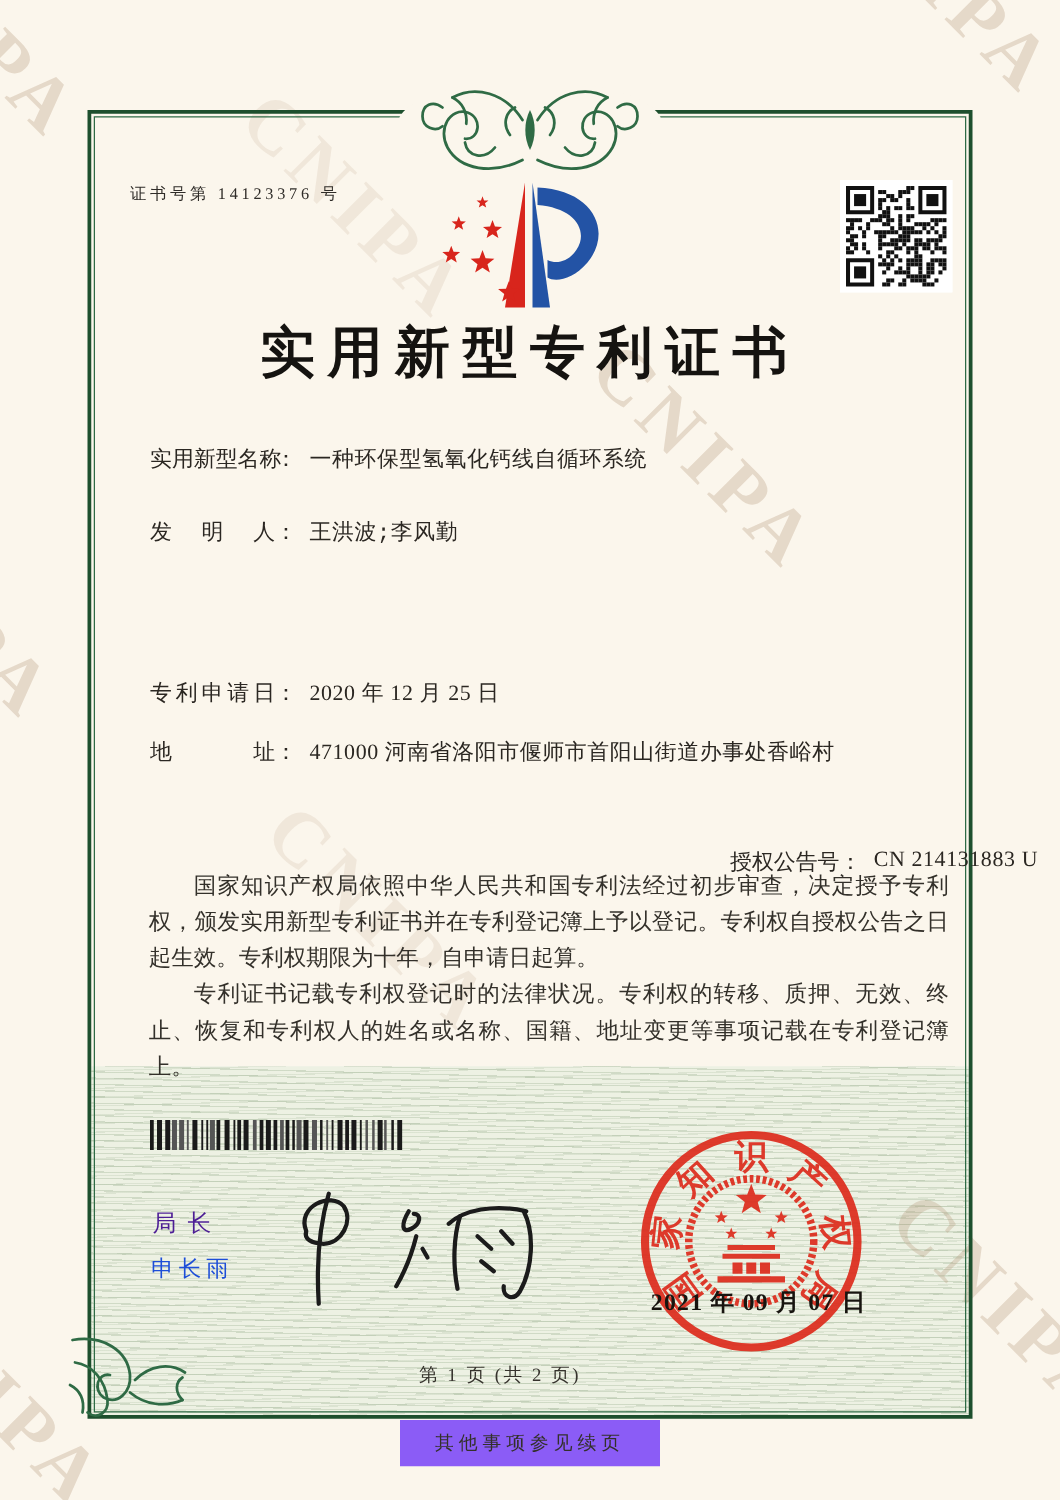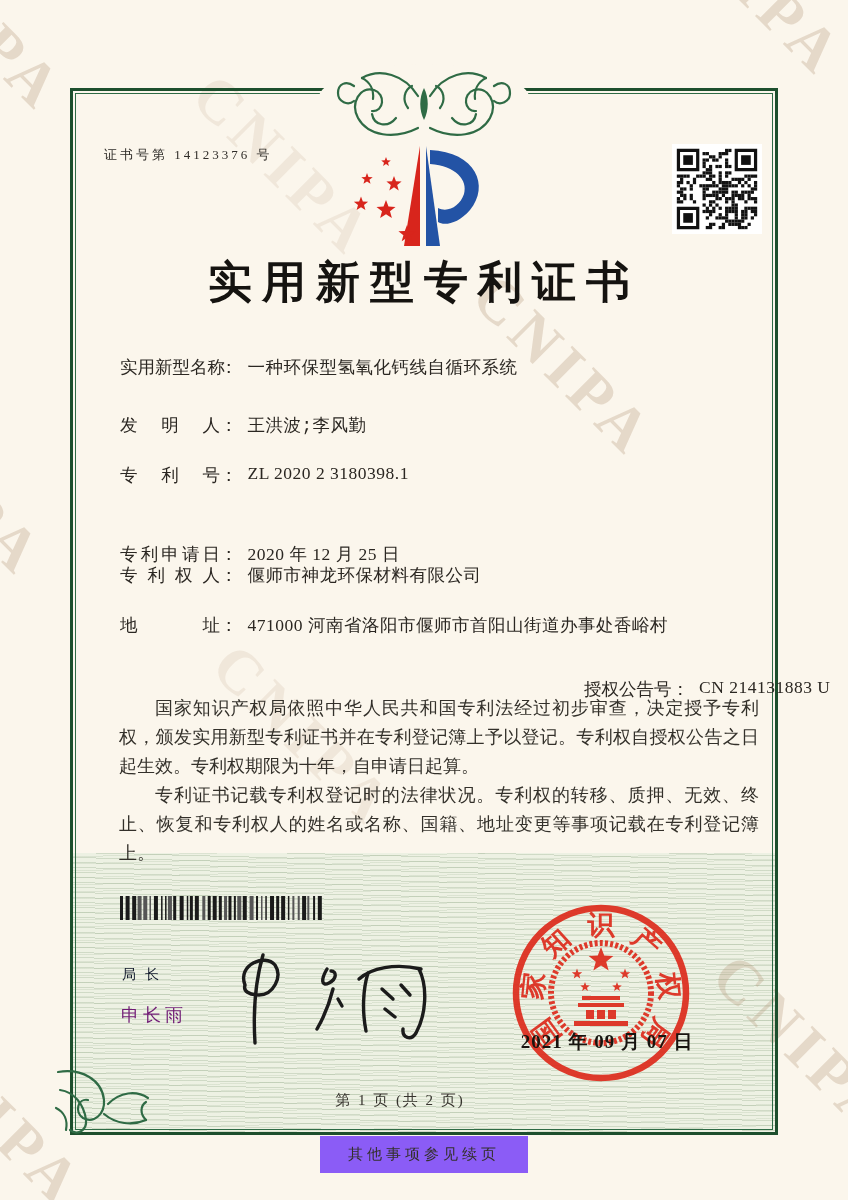--- a/index.html
+++ b/index.html
@@ -40,22 +40,22 @@
   .f-value{display:inline-block;margin-left:10px;vertical-align:top;letter-spacing:.5px;}
   .grant-right{position:absolute;left:436px;top:16px;white-space:nowrap;margin-left:28px;}
 
   
   .bodytext{position:absolute;left:119px;top:694px;width:640px;z-index:3;
       font-size:18px;line-height:29px;color:#33302a;text-align:justify;}
   .bodytext p{margin:0;text-indent:2em;}
 
   
   .barcode{position:absolute;left:120px;top:896px;z-index:3;}
-  .signer-title{position:absolute;left:122px;top:966px;font-size:14px;letter-spacing:9px;color:#0f172a;z-index:3;}
-  .signer-name{position:absolute;left:121px;top:1003px;font-size:18px;letter-spacing:4px;color:#701a75;z-index:3;}
+  .signer-title{position:absolute;left:122px;top:966px;font-size:19px;letter-spacing:9px;color:#4c1d95;z-index:3;}
+  .signer-name{position:absolute;left:121px;top:1003px;font-size:18px;letter-spacing:4px;color:#1d4ed8;z-index:3;}
   .sig{position:absolute;left:225px;top:943px;z-index:3;}
 
   .seal{position:absolute;left:508px;top:900px;width:186px;height:186px;z-index:3;opacity:.92;}
   .seal-date{position:absolute;left:514px;top:1029px;width:186px;text-align:center;
       font-size:19px;font-weight:bold;letter-spacing:1px;color:#17140f;z-index:4;white-space:nowrap;}
 
   .page-no{position:absolute;left:70px;top:1091px;width:660px;text-align:center;
       font-size:15px;letter-spacing:2px;color:#36332d;z-index:3;}
   .foot-note{position:absolute;left:50%;transform:translateX(-50%);top:1136px;
       background:#8b5cf6;padding:9px 28px;font-size:15px;letter-spacing:4px;color:#33302a;z-index:3;white-space:nowrap;}
@@ -353,30 +353,24 @@
   </svg>
 
   <div class="title">实用新型专利证书</div>
 
   <div class="field" style="top:355px;">
     <span class="f-label">实用新型名称</span><span class="f-colon">：</span><span class="f-value">一种环保型氢氧化钙线自循环系统</span>
   </div>
   <div class="field" style="top:413px;font-family:Liberation Mono, monospace;">
     <span class="f-label">发明人</span><span class="f-colon">：</span><span class="f-value">王洪波;李风勤</span>
   </div>
-  <div class="field" style="top:463px;">
-    <span class="f-label">专利号</span><span class="f-colon">：</span><span class="f-value">ZL 2020 2 3180398.1</span>
-  </div>
   <div class="field" style="top:542px;">
     <span class="f-label">专利申请日</span><span class="f-colon">：</span><span class="f-value">2020 年 12 月 25 日</span>
   </div>
-  <div class="field" style="top:563px;">
-    <span class="f-label">专利权人</span><span class="f-colon">：</span><span class="f-value">偃师市神龙环保材料有限公司</span>
-  </div>
-  <div class="field" style="top:613px;text-decoration:underline;">
+  <div class="field" style="top:589px;text-decoration:underline;">
     <span class="f-label">地址</span><span class="f-colon">：</span><span class="f-value">471000 河南省洛阳市偃师市首阳山街道办事处香峪村</span>
   </div>
   <div class="field" style="top:661px;width:640px;">
     <span class="grant-right">
       <span>授权公告号</span><span>：</span><span class="f-value">CN 214131883 U</span>
     </span>
   </div>
 
   <div class="bodytext">
     <p>国家知识产权局依照中华人民共和国专利法经过初步审查，决定授予专利权，颁发实用新型专利证书并在专利登记簿上予以登记。专利权自授权公告之日起生效。专利权期限为十年，自申请日起算。</p>

